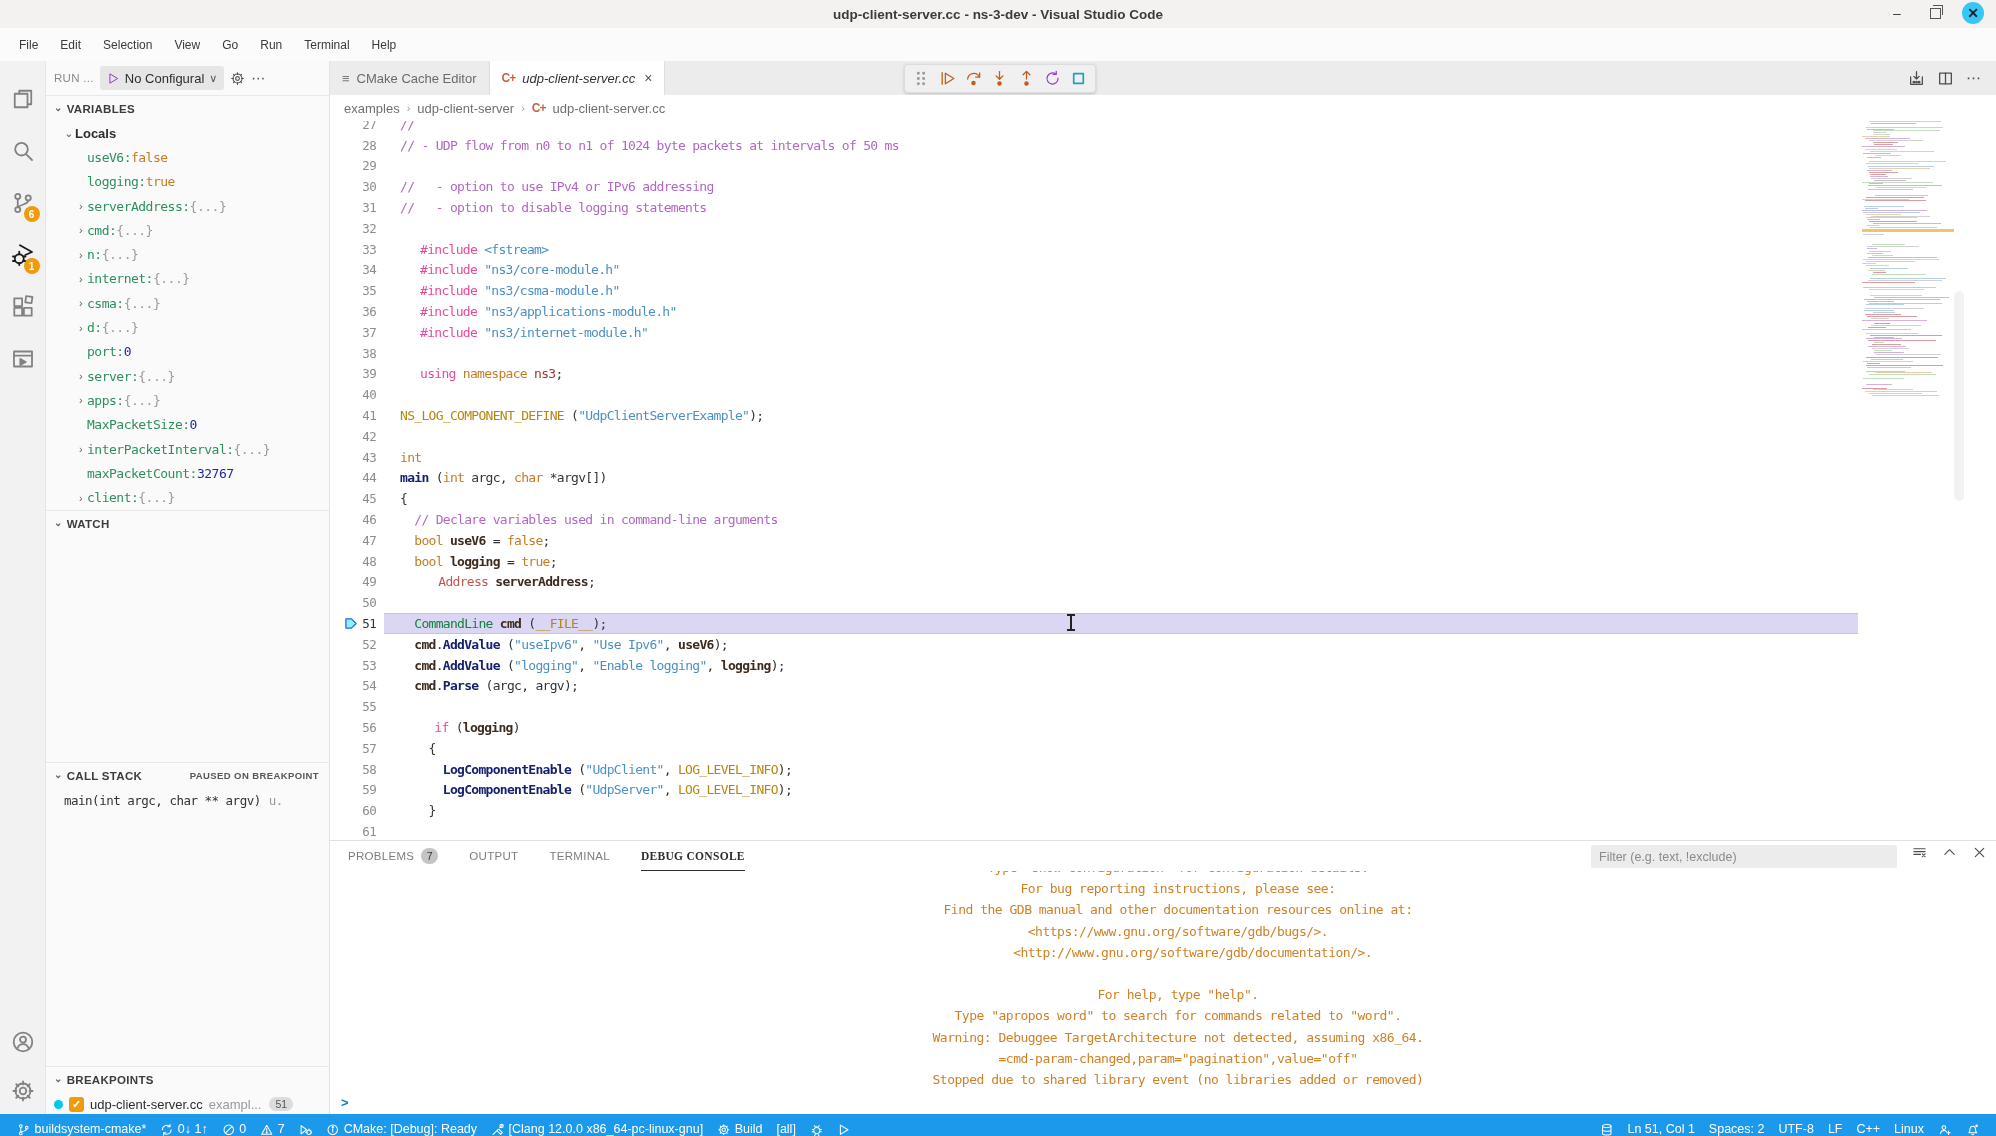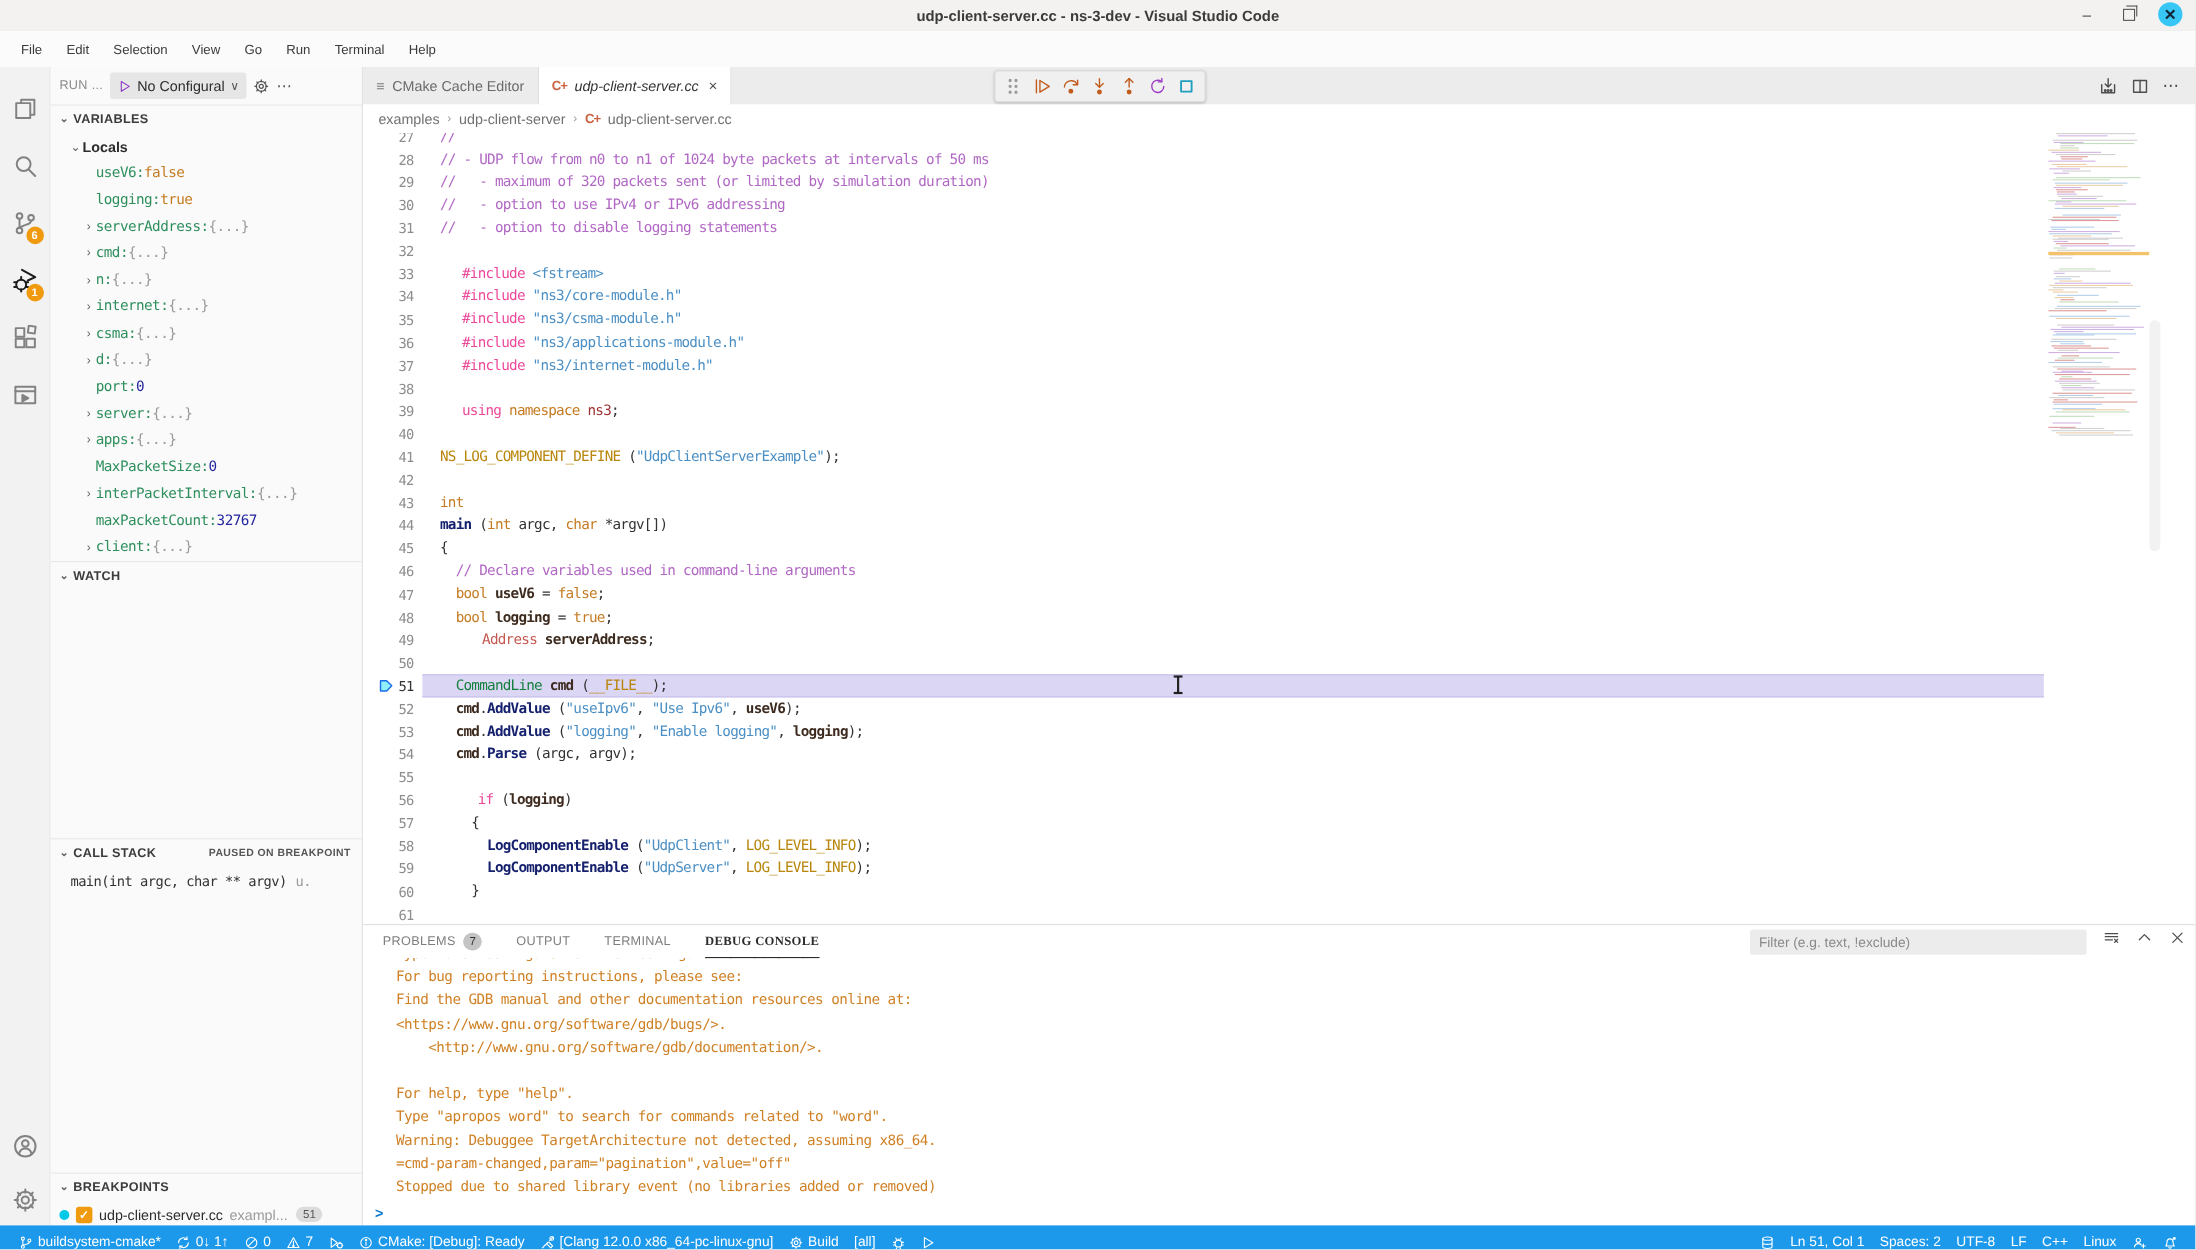--- a/index.html
+++ b/index.html
@@ -94,21 +94,21 @@
   
   #panel{left:330px;top:840px;width:1666px;height:274px;background:#fff;border-top:1px solid #e0e0e0;box-sizing:border-box;}
   #panel-header{height:30px;display:flex;align-items:center;padding-left:18px;gap:31px;}
   .panel-tab{display:flex;align-items:center;gap:7px;font-size:11.5px;color:#7e7e7e;letter-spacing:.3px;height:30px;box-sizing:border-box;}
   .panel-tab.active{color:#2d2d2d;border-bottom:1.5px solid #2d2d2d;font-weight:bold;font-family:Liberation Serif, serif;}
   .panel-badge{background:#c4c4c4;color:#333;border-radius:9px;min-width:17px;height:16px;font-size:10.5px;display:flex;align-items:center;justify-content:center;}
   #filter-box{position:absolute;left:1261px;top:4px;width:306px;height:23px;background:#ececec;border-radius:2px;border:none;outline:none;font-size:12.5px;color:#555;padding:0 8px;box-sizing:border-box;font-family:"Liberation Sans",sans-serif;}
   #filter-box::placeholder{color:#8a8a8a;}
   .panel-icons{position:absolute;left:1582px;top:4px;display:flex;align-items:center;gap:15px;color:#4d4d4d;}
   .panel-icons svg{width:15px;height:15px;}
-  #console{position:absolute;left:0;top:30px;right:0;bottom:24px;overflow:hidden;padding-left:30px;}
+  #console{position:absolute;left:0;top:30px;right:0;bottom:24px;overflow:hidden;padding-left:30px;text-align:center;}
   .console-line{height:21.2px;font-family:"DejaVu Sans Mono",monospace;font-size:13px;letter-spacing:-.5px;color:#cf8126;white-space:pre;}
   .console-line.clipped{margin-top:-11px;}
   #console-prompt{position:absolute;left:0;bottom:0;height:24px;width:100%;display:flex;align-items:center;padding-left:11px;box-sizing:border-box;color:#0a7ad1;font-size:13px;font-weight:bold;}
   
   #statusbar{left:0;top:1114px;width:1996px;height:22px;background:#1d99ec;color:#fff;display:flex;align-items:center;font-size:12.5px;padding:0 10px;box-sizing:border-box;}
   .sb-group{display:flex;align-items:center;gap:0;}
   .sb-item{display:flex;align-items:flex-end;gap:4px;padding:0 7px;height:22px;white-space:nowrap;}
   .sb-item svg{width:13.5px;height:13.5px;}
   #sb-right{margin-left:auto;display:flex;}
   .ic *{stroke:currentColor;fill:none;stroke-width:1.2;stroke-linecap:round;stroke-linejoin:round;}
@@ -425,21 +425,21 @@
     <span>udp-client-server</span>
     <span class="crumb-sep">›</span>
     <span class="cpp-ic">C+</span>
     <span>udp-client-server.cc</span>
   </div>
 
   <div id="codearea" class="abs">
     <div id="code-lines">
         <div class="code-line"><span class="gutter"><span class="lnum">27</span></span><span class="line-body"><span class="tk-c">//</span></span></div>
         <div class="code-line"><span class="gutter"><span class="lnum">28</span></span><span class="line-body"><span class="tk-c">// - UDP flow from n0 to n1 of 1024 byte packets at intervals of 50 ms</span></span></div>
-        <div class="code-line"><span class="gutter"><span class="lnum">29</span></span><span class="line-body"><span class="tk-c">//   - maximum of 320 packets sent (or limited by simulation duration)</span></span></div>
+        <div class="code-line"><span class="gutter"><span class="lnum">29</span></span></div>
         <div class="code-line"><span class="gutter"><span class="lnum">30</span></span><span class="line-body"><span class="tk-c">//   - option to use IPv4 or IPv6 addressing</span></span></div>
         <div class="code-line"><span class="gutter"><span class="lnum">31</span></span><span class="line-body"><span class="tk-c">//   - option to disable logging statements</span></span></div>
         <div class="code-line"><span class="gutter"><span class="lnum">32</span></span><span class="line-body"></span></div>
         <div class="code-line"><span class="gutter"><span class="lnum">33</span></span><span class="line-body"><span class="tk-g">#include</span><span class="tk-p"> </span><span class="tk-s">&lt;fstream&gt;</span></span></div>
         <div class="code-line"><span class="gutter"><span class="lnum">34</span></span><span class="line-body"><span class="tk-g">#include</span><span class="tk-p"> </span><span class="tk-s">"ns3/core-module.h"</span></span></div>
         <div class="code-line"><span class="gutter"><span class="lnum">35</span></span><span class="line-body"><span class="tk-g">#include</span><span class="tk-p"> </span><span class="tk-s">"ns3/csma-module.h"</span></span></div>
         <div class="code-line"><span class="gutter"><span class="lnum">36</span></span><span class="line-body"><span class="tk-g">#include</span><span class="tk-p"> </span><span class="tk-s">"ns3/applications-module.h"</span></span></div>
         <div class="code-line"><span class="gutter"><span class="lnum">37</span></span><span class="line-body"><span class="tk-g">#include</span><span class="tk-p"> </span><span class="tk-s">"ns3/internet-module.h"</span></span></div>
         <div class="code-line"><span class="gutter"><span class="lnum">38</span></span><span class="line-body"></span></div>
         <div class="code-line"><span class="gutter"><span class="lnum">39</span></span><span class="line-body"><span class="tk-g">using</span><span class="tk-p"> </span><span class="tk-k">namespace</span><span class="tk-p"> </span><span class="tk-n">ns3</span><span class="tk-p">;</span></span></div>

